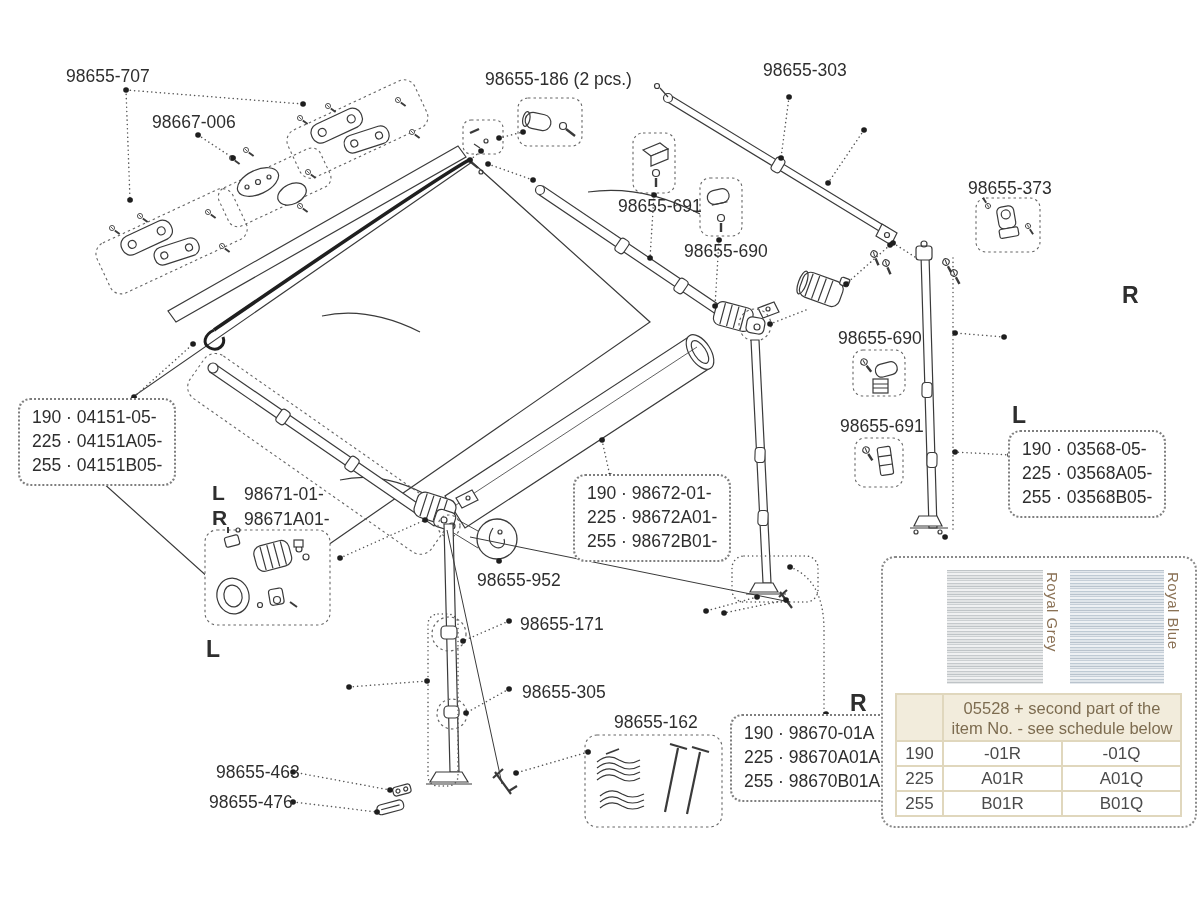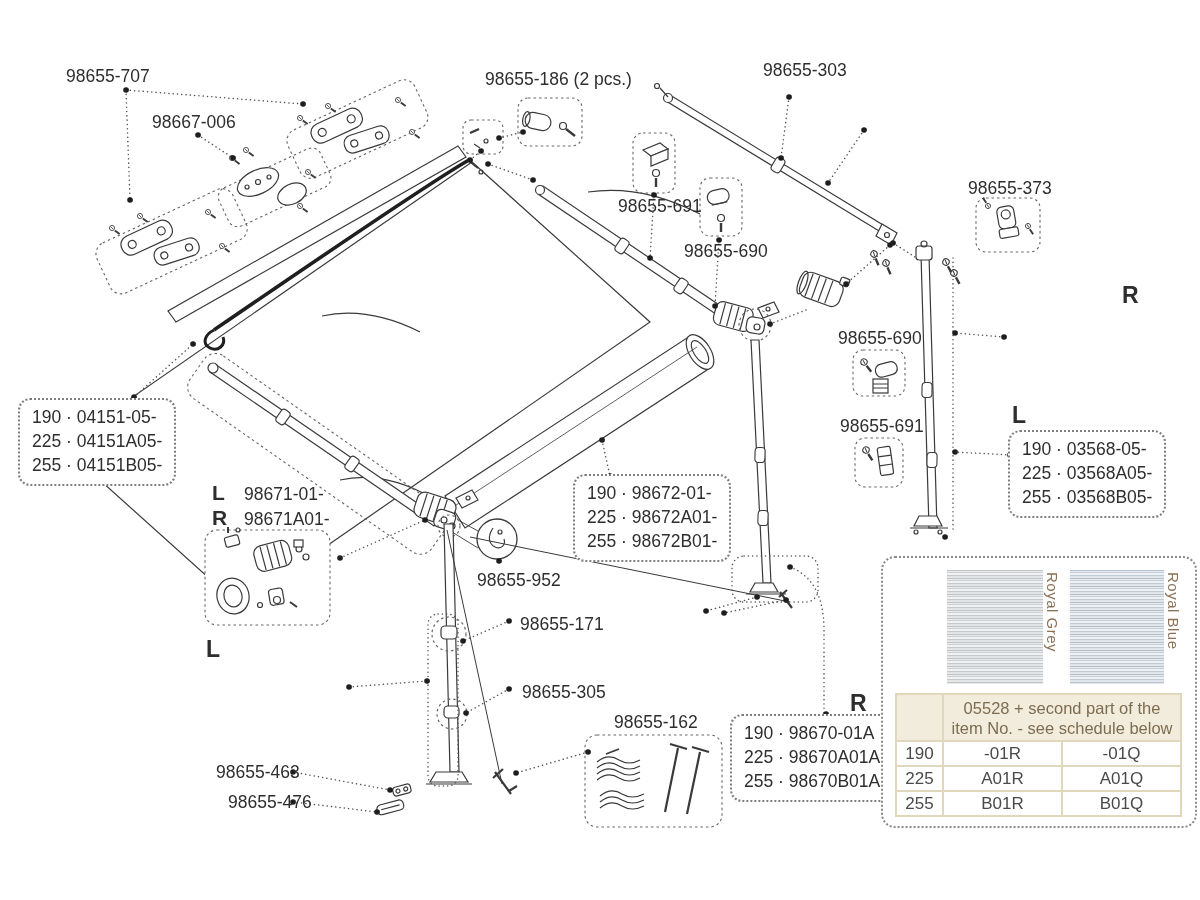--- a/index.html
+++ b/index.html
@@ -336,21 +336,21 @@
 <div class="lbl" style="left:763px;top:60px">98655-303</div>
 <div class="lbl" style="left:618px;top:196px">98655-691</div>
 <div class="lbl" style="left:684px;top:241px">98655-690</div>
 <div class="lbl" style="left:968px;top:178px">98655-373</div>
 <div class="lbl" style="left:838px;top:328px">98655-690</div>
 <div class="lbl" style="left:840px;top:416px">98655-691</div>
 <div class="lbl" style="left:477px;top:570px">98655-952</div>
 <div class="lbl" style="left:520px;top:614px">98655-171</div>
 <div class="lbl" style="left:522px;top:682px">98655-305</div>
 <div class="lbl" style="left:216px;top:762px">98655-463</div>
-<div class="lbl" style="left:228px;top:792px">98655-476</div>
+<div class="lbl" style="left:209px;top:792px">98655-476</div>
 <div class="lbl" style="left:614px;top:712px">98655-162</div>
 
 <div class="lr" style="left:1122px;top:282px">R</div>
 <div class="lr" style="left:1012px;top:402px">L</div>
 <div class="lr" style="left:206px;top:636px">L</div>
 <div class="lr" style="left:850px;top:690px">R</div>
 
 <div class="combo" style="left:212px;top:481px">
   <div><span class="b">L</span><span>98671-01-</span></div>
   <div><span class="b">R</span><span>98671A01-</span></div>

